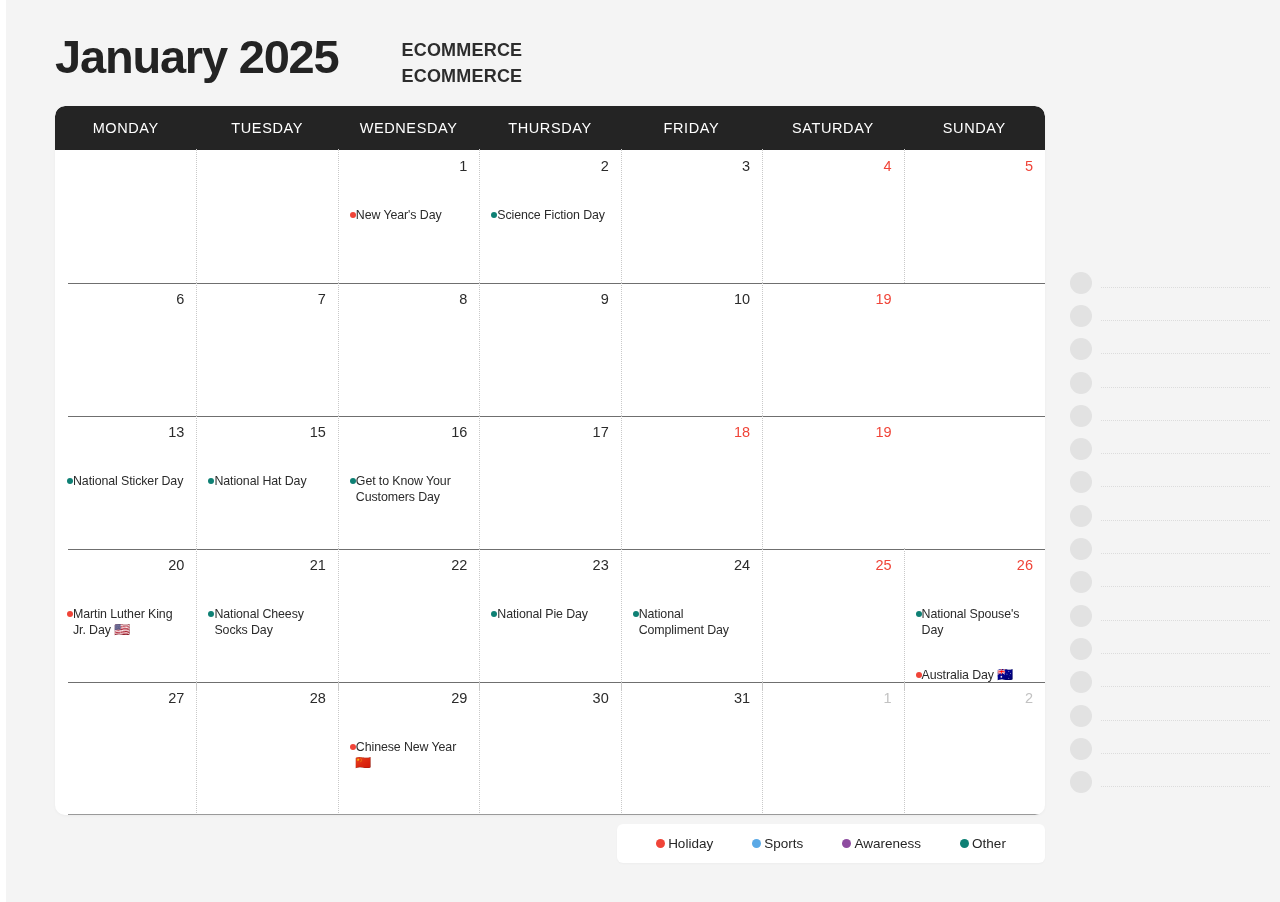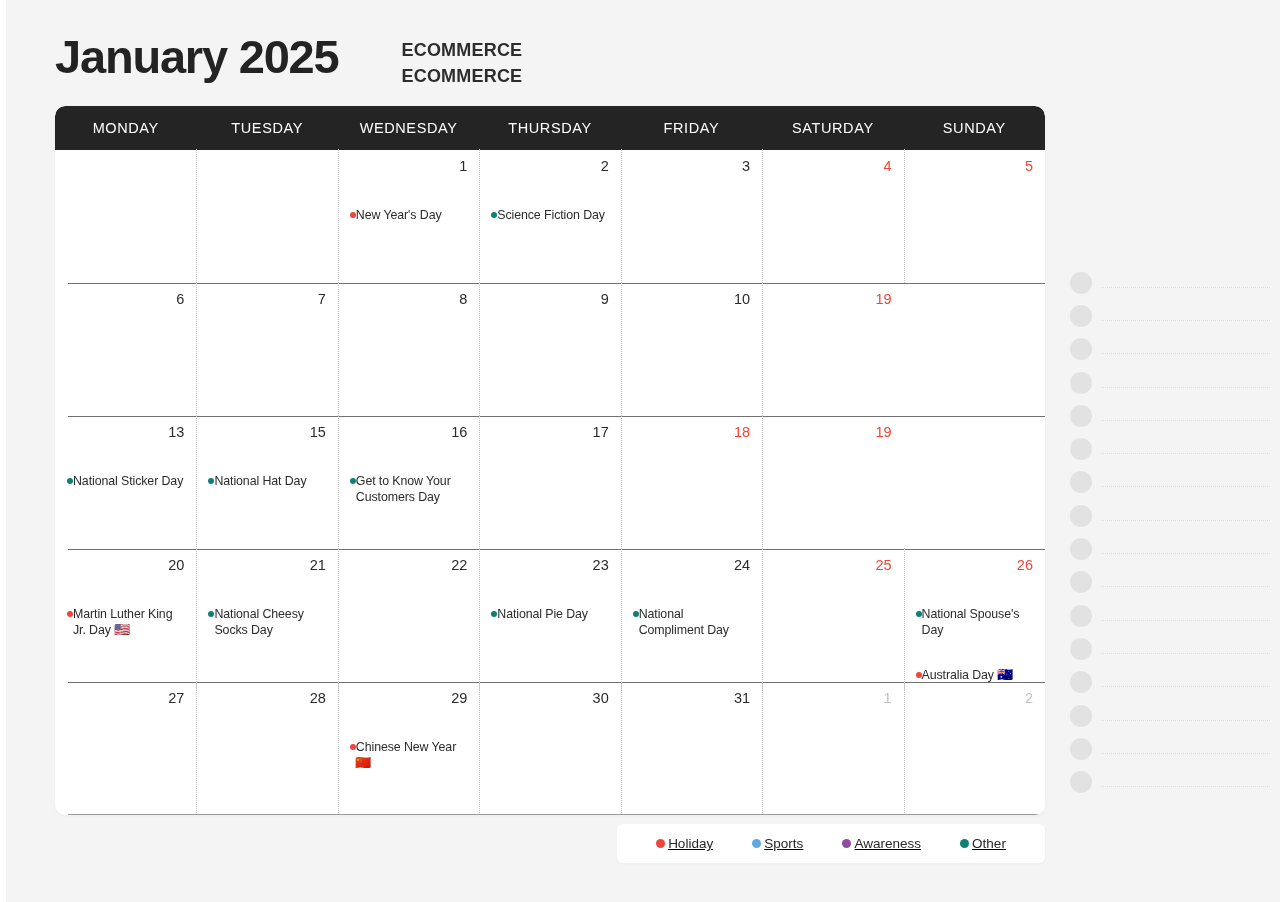--- a/index.html
+++ b/index.html
@@ -155,21 +155,20 @@
     border-radius: 6px;
     display: flex;
     align-items: center;
     justify-content: space-evenly;
     box-shadow: 0 1px 2px rgba(0,0,0,0.03);
   }
   .legend-item {
     display: flex;
     align-items: center;
     gap: 3px;
-    text-decoration: underline;
   }
   .legend-dot {
     width: 9px;
     height: 9px;
     border-radius: 50%;
   }
   .legend-label {
     font-size: 13.5px;
     color: #262626;
   }

